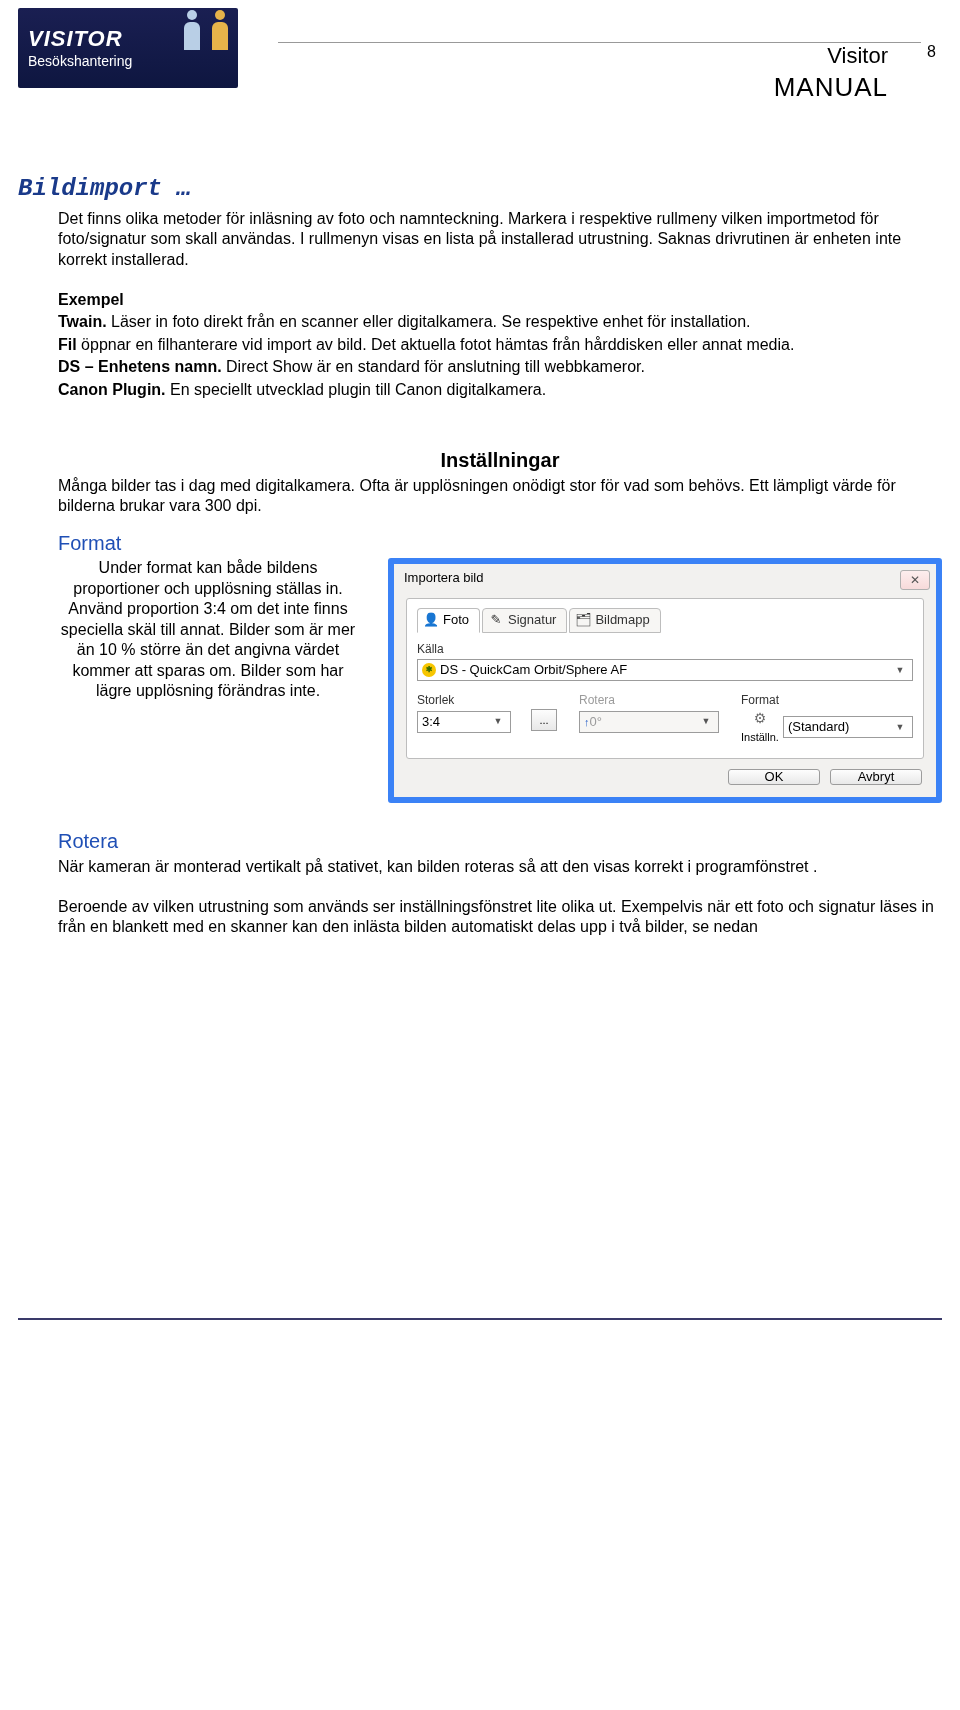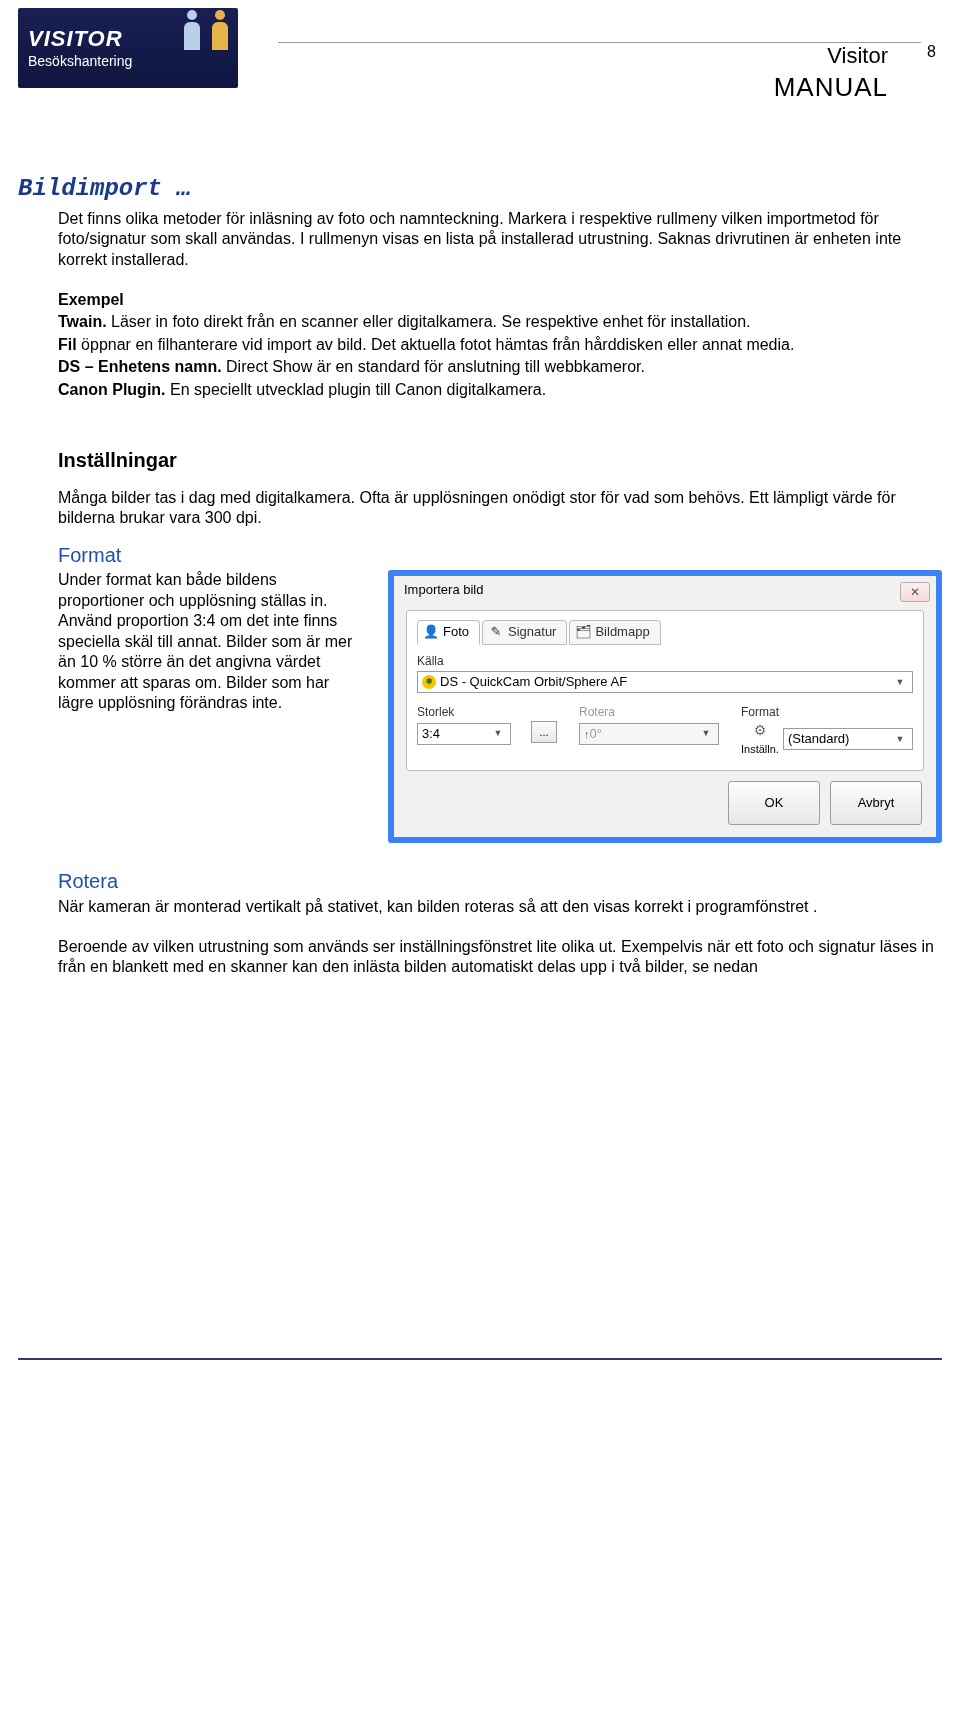--- a/index.html
+++ b/index.html
@@ -20,24 +20,24 @@
   .hr-texts { display: flex; align-items: baseline; gap: 50px; }
   .visitor-label { font-size: 22px; }
   .manual-label { font-size: 26px; letter-spacing: 1px; }
   .page-num { font-size: 16px; margin-left: 6px; align-self: flex-start; margin-top: 34px; }
   h2.bildimport { font-size: 24px; font-weight: bold; font-style: italic; color: #1a3a8a; margin-bottom: 4px; font-family: Liberation Mono, monospace; }
   .body-block { margin-left: 40px; }
   p { margin-bottom: 2px; }
   .bold { font-weight: bold; }
   .spacer { height: 18px; }
   .spacer-big { height: 36px; }
-  h3.sect { font-size: 20px; font-weight: bold; color: #000; margin-top: 10px; margin-bottom: 14px; }
+  h3.sect { font-size: 20px; font-weight: bold; color: #000; margin-top: 10px; margin-bottom: 2px; text-align: center; }
   h4.sub { font-size: 20px; font-weight: normal; color: #1f4fb5; margin-top: 14px; margin-bottom: 2px; }
   .row-format { display: flex; gap: 30px; align-items: flex-start; }
-  .format-text { flex: 0 0 300px; }
+  .format-text { flex: 0 0 300px; text-align: center; }
   .dialog { flex: 1; background: #f2f1ef; border: 6px solid #3b82f6; border-radius: 3px; font-size: 13px; position: relative; padding: 0 0 12px 0; }
   .dlg-titlebar { display: flex; justify-content: space-between; align-items: flex-start; padding: 6px 6px 4px 10px; }
   .dlg-title { color: #000; }
   .dlg-close { width: 30px; height: 20px; border: 1px solid #b0b0b0; border-radius: 3px; background: linear-gradient(#fdeeee,#f7dada); display:flex; align-items:center; justify-content:center; font-size:12px; color:#555; }
   .dlg-inner { margin: 4px 12px 0 12px; background: #fff; border: 1px solid #bdbdbd; border-radius: 3px; padding: 8px 10px 14px 10px; }
   .tabs { display: flex; gap: 2px; margin-bottom: 10px; }
   .tab { border: 1px solid #bdbdbd; border-bottom: 1px solid #fff; background: #fff; padding: 3px 10px 3px 6px; border-radius: 4px 4px 0 0; display:flex; align-items:center; gap:5px; position: relative; top: 1px; }
   .tab.inactive { background: #f7f6f4; border-bottom: 1px solid #bdbdbd; color:#333; }
   .tab-ico { width:14px; height:14px; display:inline-flex; align-items:center; justify-content:center; }
   .lbl { font-size: 12px; color: #333; margin-top: 4px; }
@@ -51,21 +51,21 @@
   .col.format { flex: 1; }
   .disabled { color:#9b9b9b; }
   .storlek-row { display:flex; gap:20px; }
   .small-combo { flex:1; }
   .dots-btn { width:26px; height:22px; border:1px solid #9c9c9c; background:linear-gradient(#fdfdfd,#e8e8e8); display:flex;align-items:center;justify-content:center; font-size:11px; }
   .rot-arrow-ico { font-size:11px; color:#2a62c9; }
   .gear-ico { width:20px;height:20px;display:inline-flex;align-items:center;justify-content:center;font-size:14px;color:#6b6b6b;}
   .fmt-row { display:flex; align-items:center; gap:4px; }
   .installn { display:flex; flex-direction:column; align-items:center; font-size:11px; gap:1px;}
   .dlg-btns { display:flex; justify-content:flex-end; gap:10px; padding: 10px 14px 0 0; }
-  .btn { width: 92px; height: 44px; border:1px solid #9c9c9c; background: linear-gradient(#fdfdfd,#e8e8e8); display:flex; align-items:center; justify-content:center; font-size:13px; border-radius:3px;}
+  .btn { width: 92px; height: 16px; border:1px solid #9c9c9c; background: linear-gradient(#fdfdfd,#e8e8e8); display:flex; align-items:center; justify-content:center; font-size:13px; border-radius:3px;}
   .footer-line { border-top: 2px double #3a3a6a; margin-top: 380px; }
 </style>
 </head>
 <body>
 
 <div class="header">
   <div class="logo">
     <div class="logo-text">
       <span class="logo-title">VISITOR</span>
       <span class="logo-sub">Besökshantering</span>

